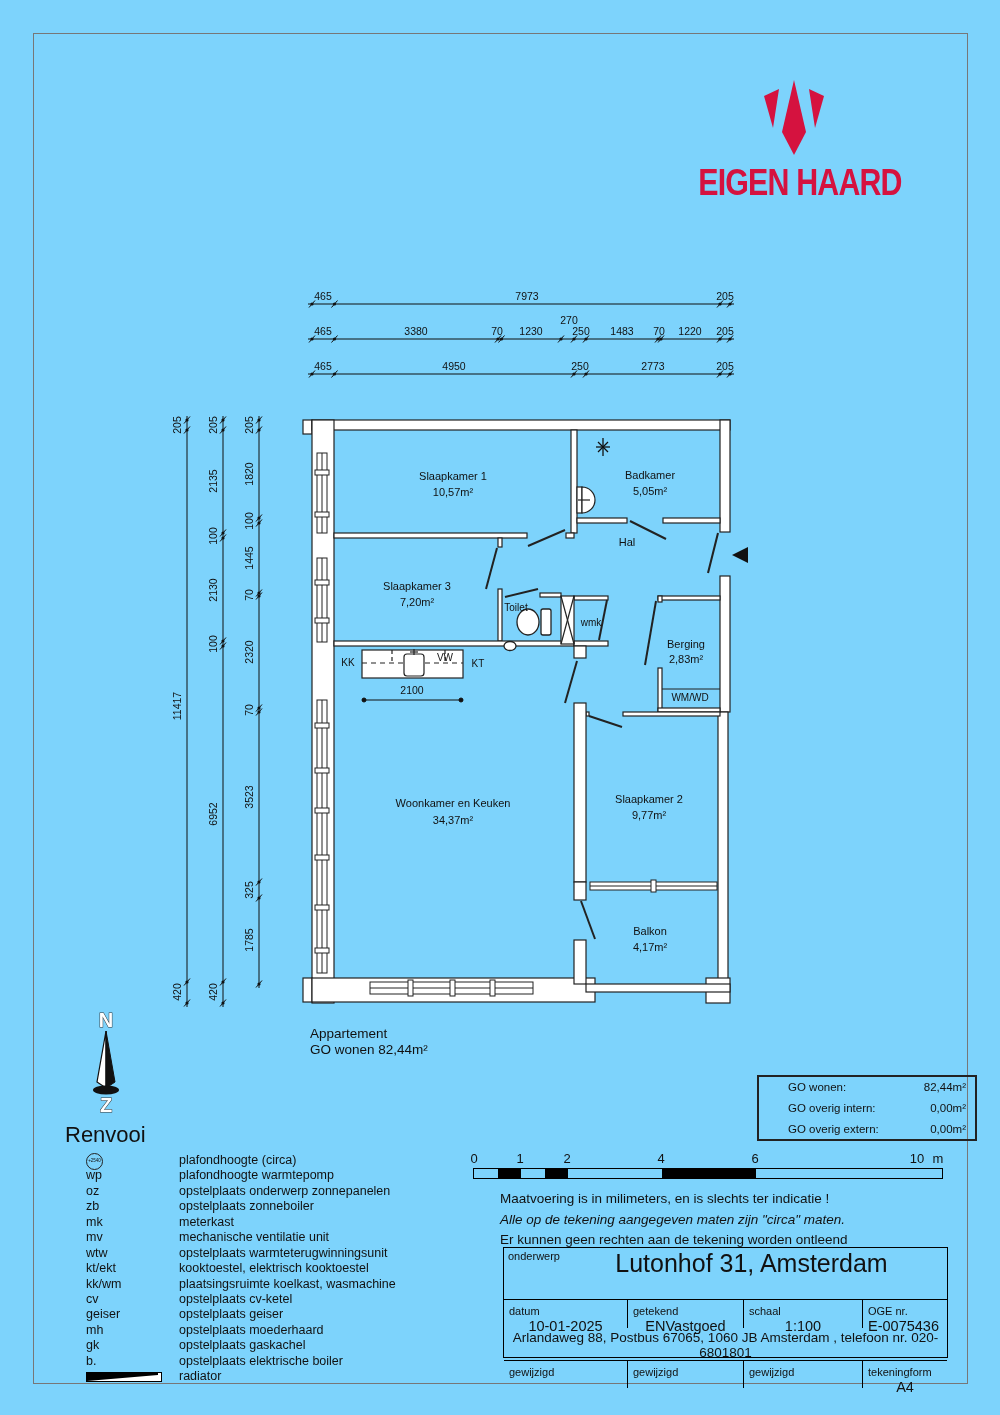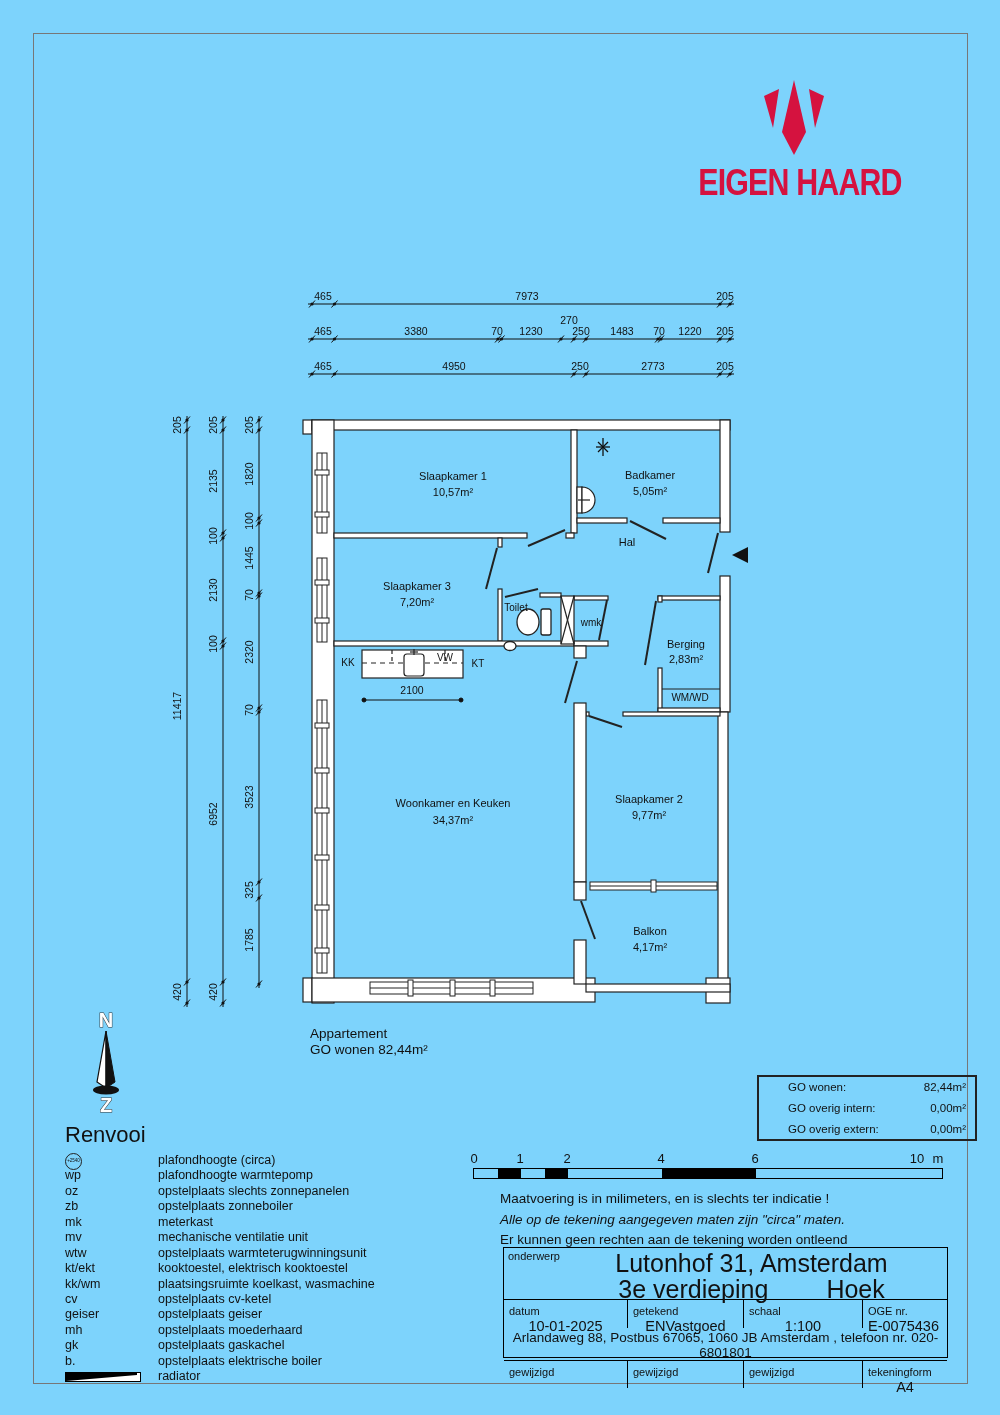--- a/index.html
+++ b/index.html
@@ -11,21 +11,21 @@
   .logo-text{position:absolute;left:640px;top:162px;width:320px;text-align:center;
              font-size:37px;font-weight:700;letter-spacing:-1px;transform:scaleX(.82);}
   
   .go-table{position:absolute;left:757px;top:1075px;width:196px;height:62px;border:2px solid #222;
             display:flex;flex-direction:column;justify-content:space-between;padding-left:20px;}
   .go-row{display:flex;justify-content:space-between;padding:0 9px;line-height:20px;font-size:11.5px;}
   
   .rv-title{position:absolute;left:65px;top:1122px;font-size:22px;}
   .rv-list{position:absolute;left:65px;top:1153px;width:400px;}
   .rv-row{display:flex;height:15.45px;font-size:12.5px;line-height:15.45px;}
-  .rv-abbr{width:93px;}
+  .rv-abbr{width:93px;margin-left:21px;}
   .rv-circle{display:inline-block;width:17px;height:17px;border:1.3px solid #222;border-radius:50%;
              font-size:4.5px;line-height:14px;text-align:center;box-sizing:border-box;vertical-align:middle;}
   
   .sb-num{position:absolute;top:1151px;font-size:13px;transform:translateX(-50%);}
   .sb-bar{position:absolute;left:473px;top:1168px;width:470px;height:11px;border:1.2px solid #000;box-sizing:border-box;}
   .sb-black{position:absolute;top:0;height:100%;background:#000;}
   
   .note{position:absolute;left:500px;width:460px;font-size:13.5px;line-height:20.5px;}
   
   .tblock{position:absolute;left:503px;top:1247px;width:445px;height:111px;border:1.6px solid #000;box-sizing:border-box;}
@@ -393,21 +393,21 @@
     <div class="rv-row">
       <span class="rv-abbr"><span class="rv-circle">+2540</span></span>
       <span>plafondhoogte (circa)</span>
     </div>
     <div class="rv-row">
         <span class="rv-abbr">wp</span>
         <span>plafondhoogte warmtepomp</span>
       </div>
     <div class="rv-row">
         <span class="rv-abbr">oz</span>
-        <span>opstelplaats slechts zonnepanelen</span>
+        <span>opstelplaats onderwerp zonnepanelen</span>
       </div>
     <div class="rv-row">
         <span class="rv-abbr">zb</span>
         <span>opstelplaats zonneboiler</span>
       </div>
     <div class="rv-row">
         <span class="rv-abbr">mk</span>
         <span>meterkast</span>
       </div>
     <div class="rv-row">
@@ -471,24 +471,20 @@
   </div>
 
   <div class="note" style="top:1189px;">Maatvoering is in milimeters, en is slechts ter indicatie !</div>
   <div class="note" style="top:1209.5px;font-style:italic;">Alle op de tekening aangegeven maten zijn "circa" maten.</div>
   <div class="note" style="top:1230px;">Er kunnen geen rechten aan de tekening worden ontleend</div>
 
   <div class="tblock">
     <div class="tb-row1">
       <span class="tb-small tb-ond">onderwerp</span>
       <div class="tb-title">Lutonhof 31, Amsterdam</div>
-      <div class="tb-sub">
-        <span>3e verdieping</span>
-        <span>Hoek</span>
-      </div>
     </div>
     <div class="tb-grid">
       <div class="tb-cell first">
         <span class="tb-small">datum</span>
         <span class="tb-val">10-01-2025</span>
       </div>
       <div class="tb-cell">
         <span class="tb-small">getekend</span>
         <span class="tb-val">ENVastgoed</span>
       </div>

